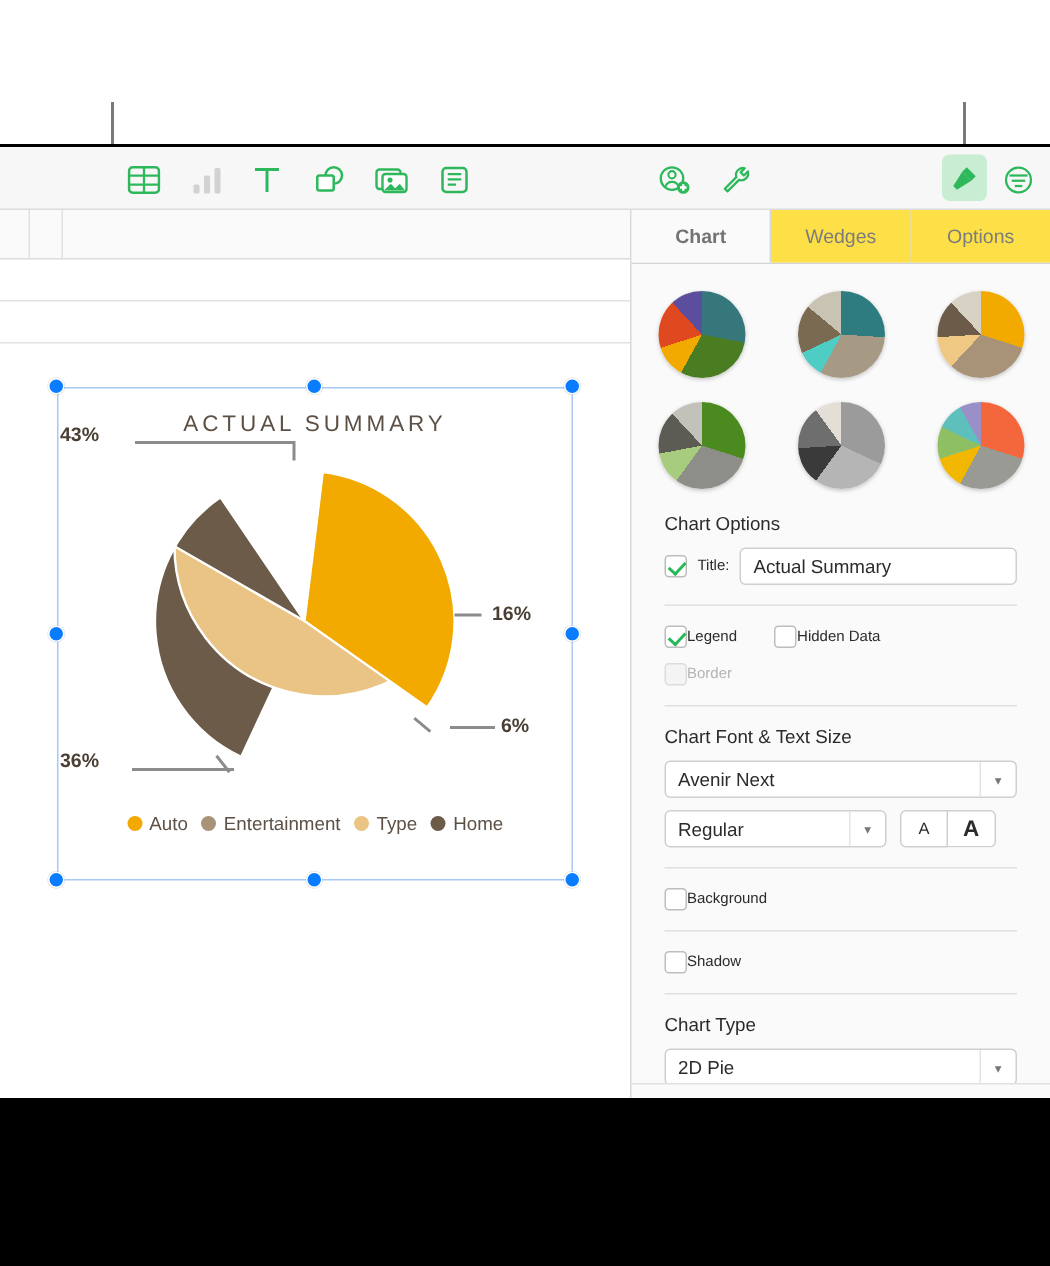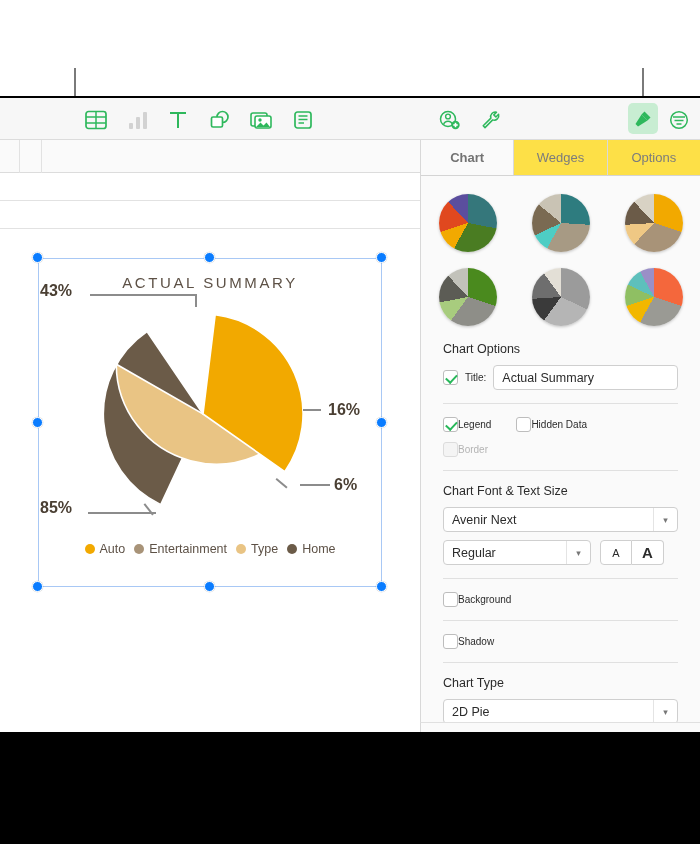--- a/index.html
+++ b/index.html
@@ -76,21 +76,21 @@
 
   #chart-title {
     position: absolute; left: 0; top: 16px; width: 344px; text-align: center;
     font-size: 15px; letter-spacing: 2.6px; color: #5d5146;
     font-family: "Liberation Sans", sans-serif;
   }
   #pie-wrap { position: absolute; left: 63px; top: 54px; width: 204px; height: 204px; }
   #pie-wrap svg { display: block; }
 
   .pct-label {
-    position: absolute; font-size: 16px; font-weight: bold; color: #4a3f33;
+    position: absolute; font-size: 13px; font-weight: bold; color: #4a3f33;
     font-family: "Liberation Sans", sans-serif; white-space: nowrap;
   }
   #pct-43 { left: 2px;   top: 24px; }
   #pct-16 { left: 290px; top: 143px; }
   #pct-6  { left: 296px; top: 218px; }
   #pct-36 { left: 2px;   top: 241px; }
 
   .lead { position: absolute; background: #8c8c8c; }
   #lead-43-h { left: 52px;  top: 36px;  width: 106px; height: 1.5px; }
   #lead-43-v { left: 157px; top: 36px;  width: 1.5px; height: 13px; }
@@ -305,21 +305,21 @@
         <div class="lead" id="lead-43-v"></div>
         <div class="lead" id="lead-16"></div>
         <div class="lead" id="lead-36-h"></div>
         <div class="lead" id="lead-36-d"></div>
         <div class="lead" id="lead-6-h"></div>
         <div class="lead" id="lead-6-d"></div>
 
         <div class="pct-label" id="pct-43">43%</div>
         <div class="pct-label" id="pct-16">16%</div>
         <div class="pct-label" id="pct-6">6%</div>
-        <div class="pct-label" id="pct-36">85%</div>
+        <div class="pct-label" id="pct-36">36%</div>
 
         <div id="legend">
           <div class="legend-item">
             <span class="legend-dot" style="background:#F2A900"></span>
             <span class="legend-text">Auto</span>
           </div>
           <div class="legend-item">
             <span class="legend-dot" style="background:#A89378"></span>
             <span class="legend-text">Entertainment</span>
           </div>

